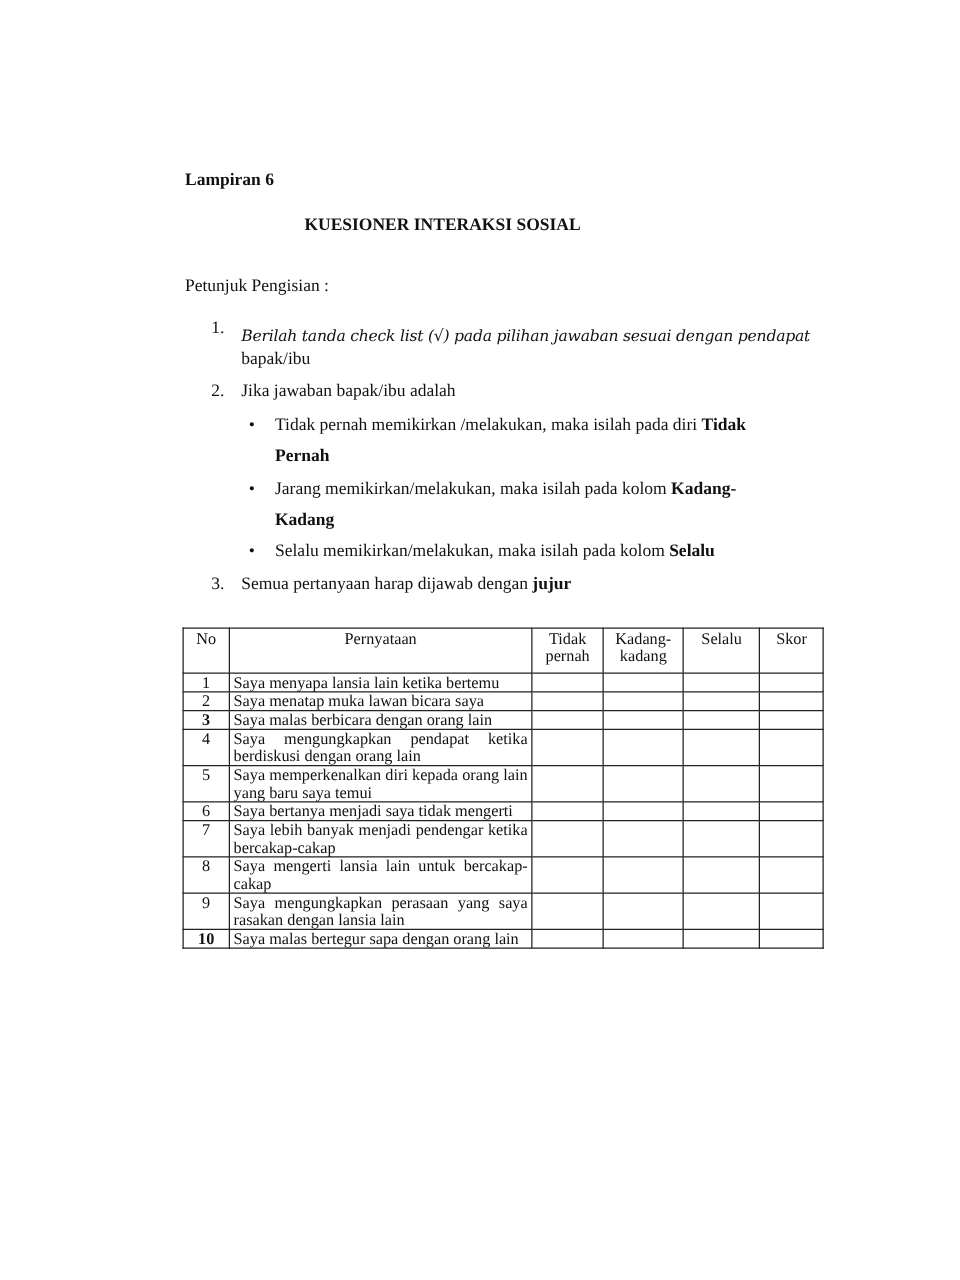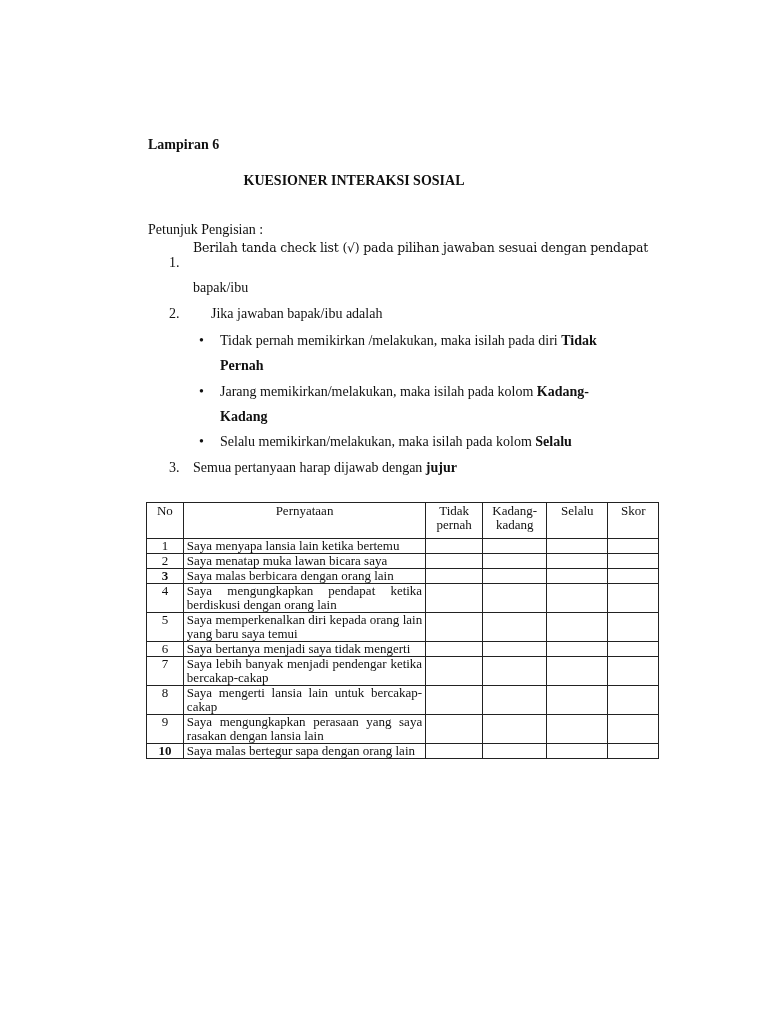--- a/index.html
+++ b/index.html
@@ -32,27 +32,27 @@
 </style>
 </head>
 <body>
 
 <div id="lampiran" class="abs">Lampiran 6</div>
 <div id="title" class="abs">KUESIONER INTERAKSI SOSIAL</div>
 <div id="petunjuk" class="abs">Petunjuk Pengisian :</div>
 
 <div>
   <span class="num" style="left:169px; top:255px;">1.</span>
-  <span class="line" style="left:193px; top:240px; font-family:'DejaVu Serif', serif; font-size:12.5px; letter-spacing:-0.2px;">Berilah tanda check list (√) pada pilihan jawaban sesuai dengan pendapat</span>
+  <span class="line" style="left:193px; top:261px; font-family:'DejaVu Serif', serif; font-size:12.5px; letter-spacing:-0.2px;font-style:italic;">Berilah tanda check list (√) pada pilihan jawaban sesuai dengan pendapat</span>
   <span class="line" style="left:193px; top:280px;">bapak/ibu</span>
 </div>
 
 <div>
   <span class="num" style="left:169px; top:306px;">2.</span>
-  <span class="line" style="left:193px; top:306px;margin-left:18px;">Jika jawaban bapak/ibu adalah</span>
+  <span class="line" style="left:193px; top:306px;">Jika jawaban bapak/ibu adalah</span>
 
   <span class="bullet" style="left:199px; top:333px;">•</span>
   <span class="line" style="left:220px; top:333px;"><span>Tidak pernah memikirkan /melakukan, maka isilah pada diri </span><b>Tidak</b></span>
   <span class="line b" style="left:220px; top:358px;">Pernah</span>
 
   <span class="bullet" style="left:199px; top:384px;">•</span>
   <span class="line" style="left:220px; top:384px;"><span>Jarang memikirkan/melakukan, maka isilah pada kolom </span><b>Kadang-</b></span>
   <span class="line b" style="left:220px; top:409px;">Kadang</span>
 
   <span class="bullet" style="left:199px; top:434px;">•</span>

